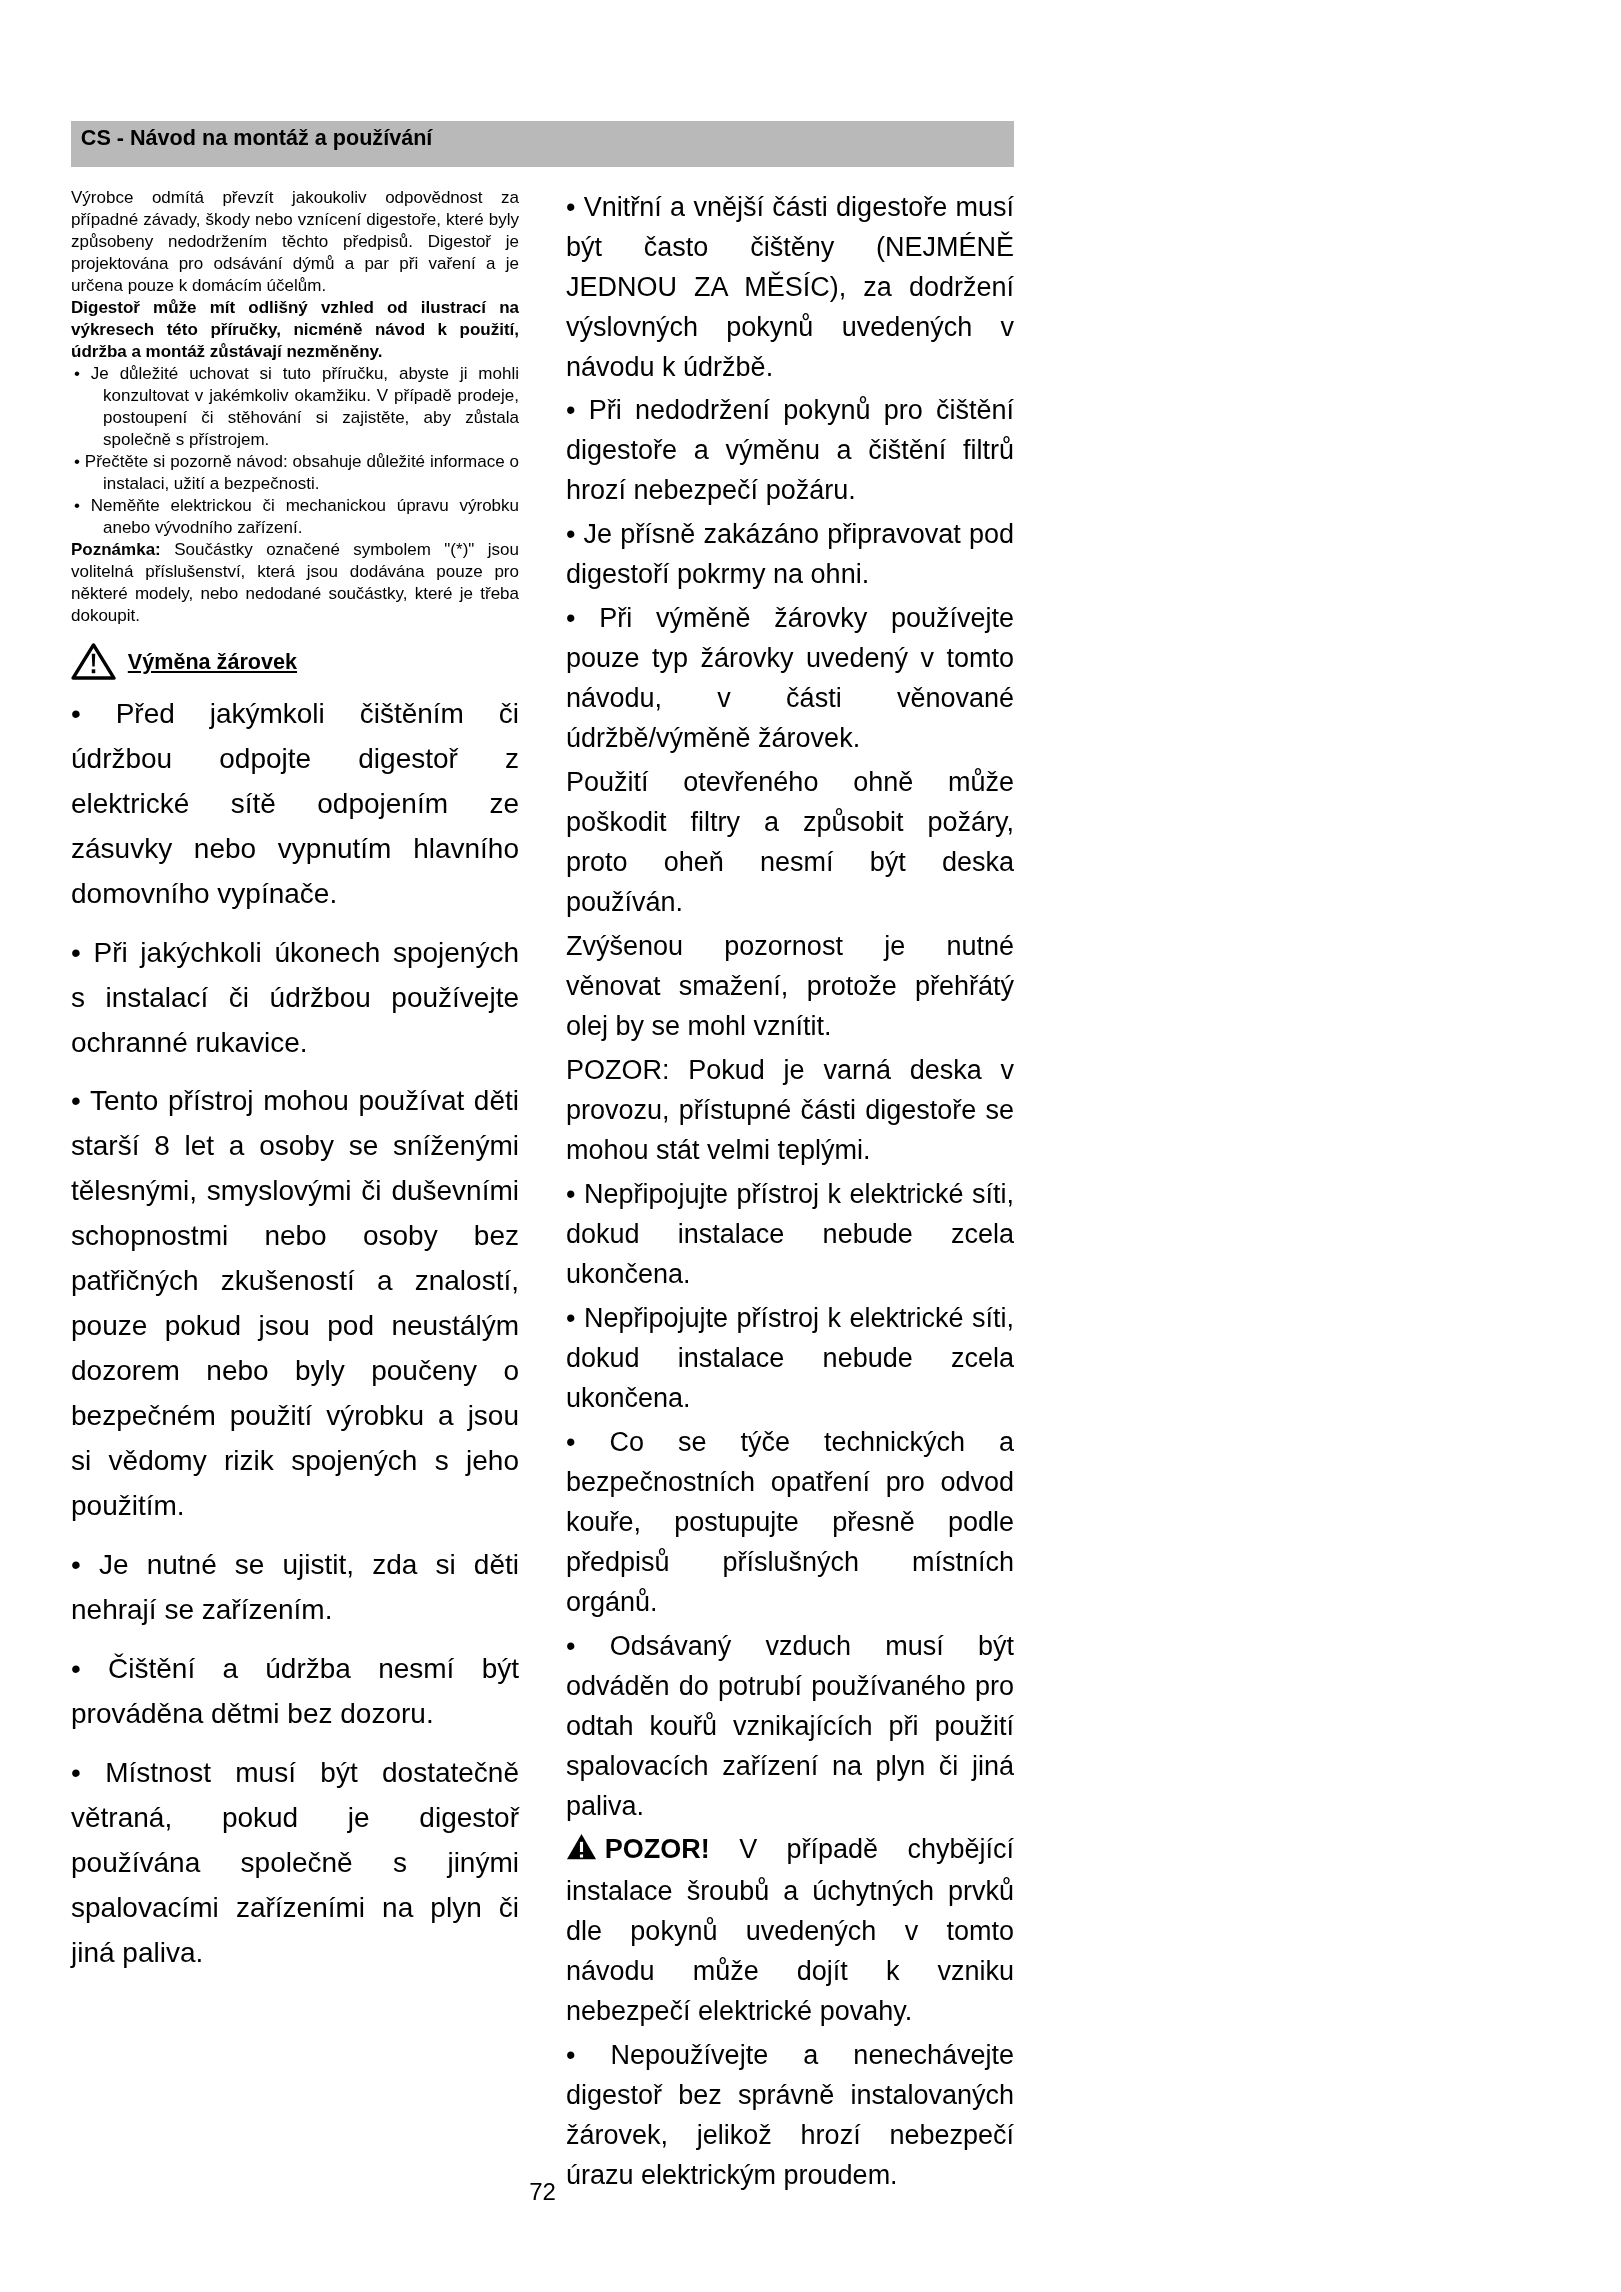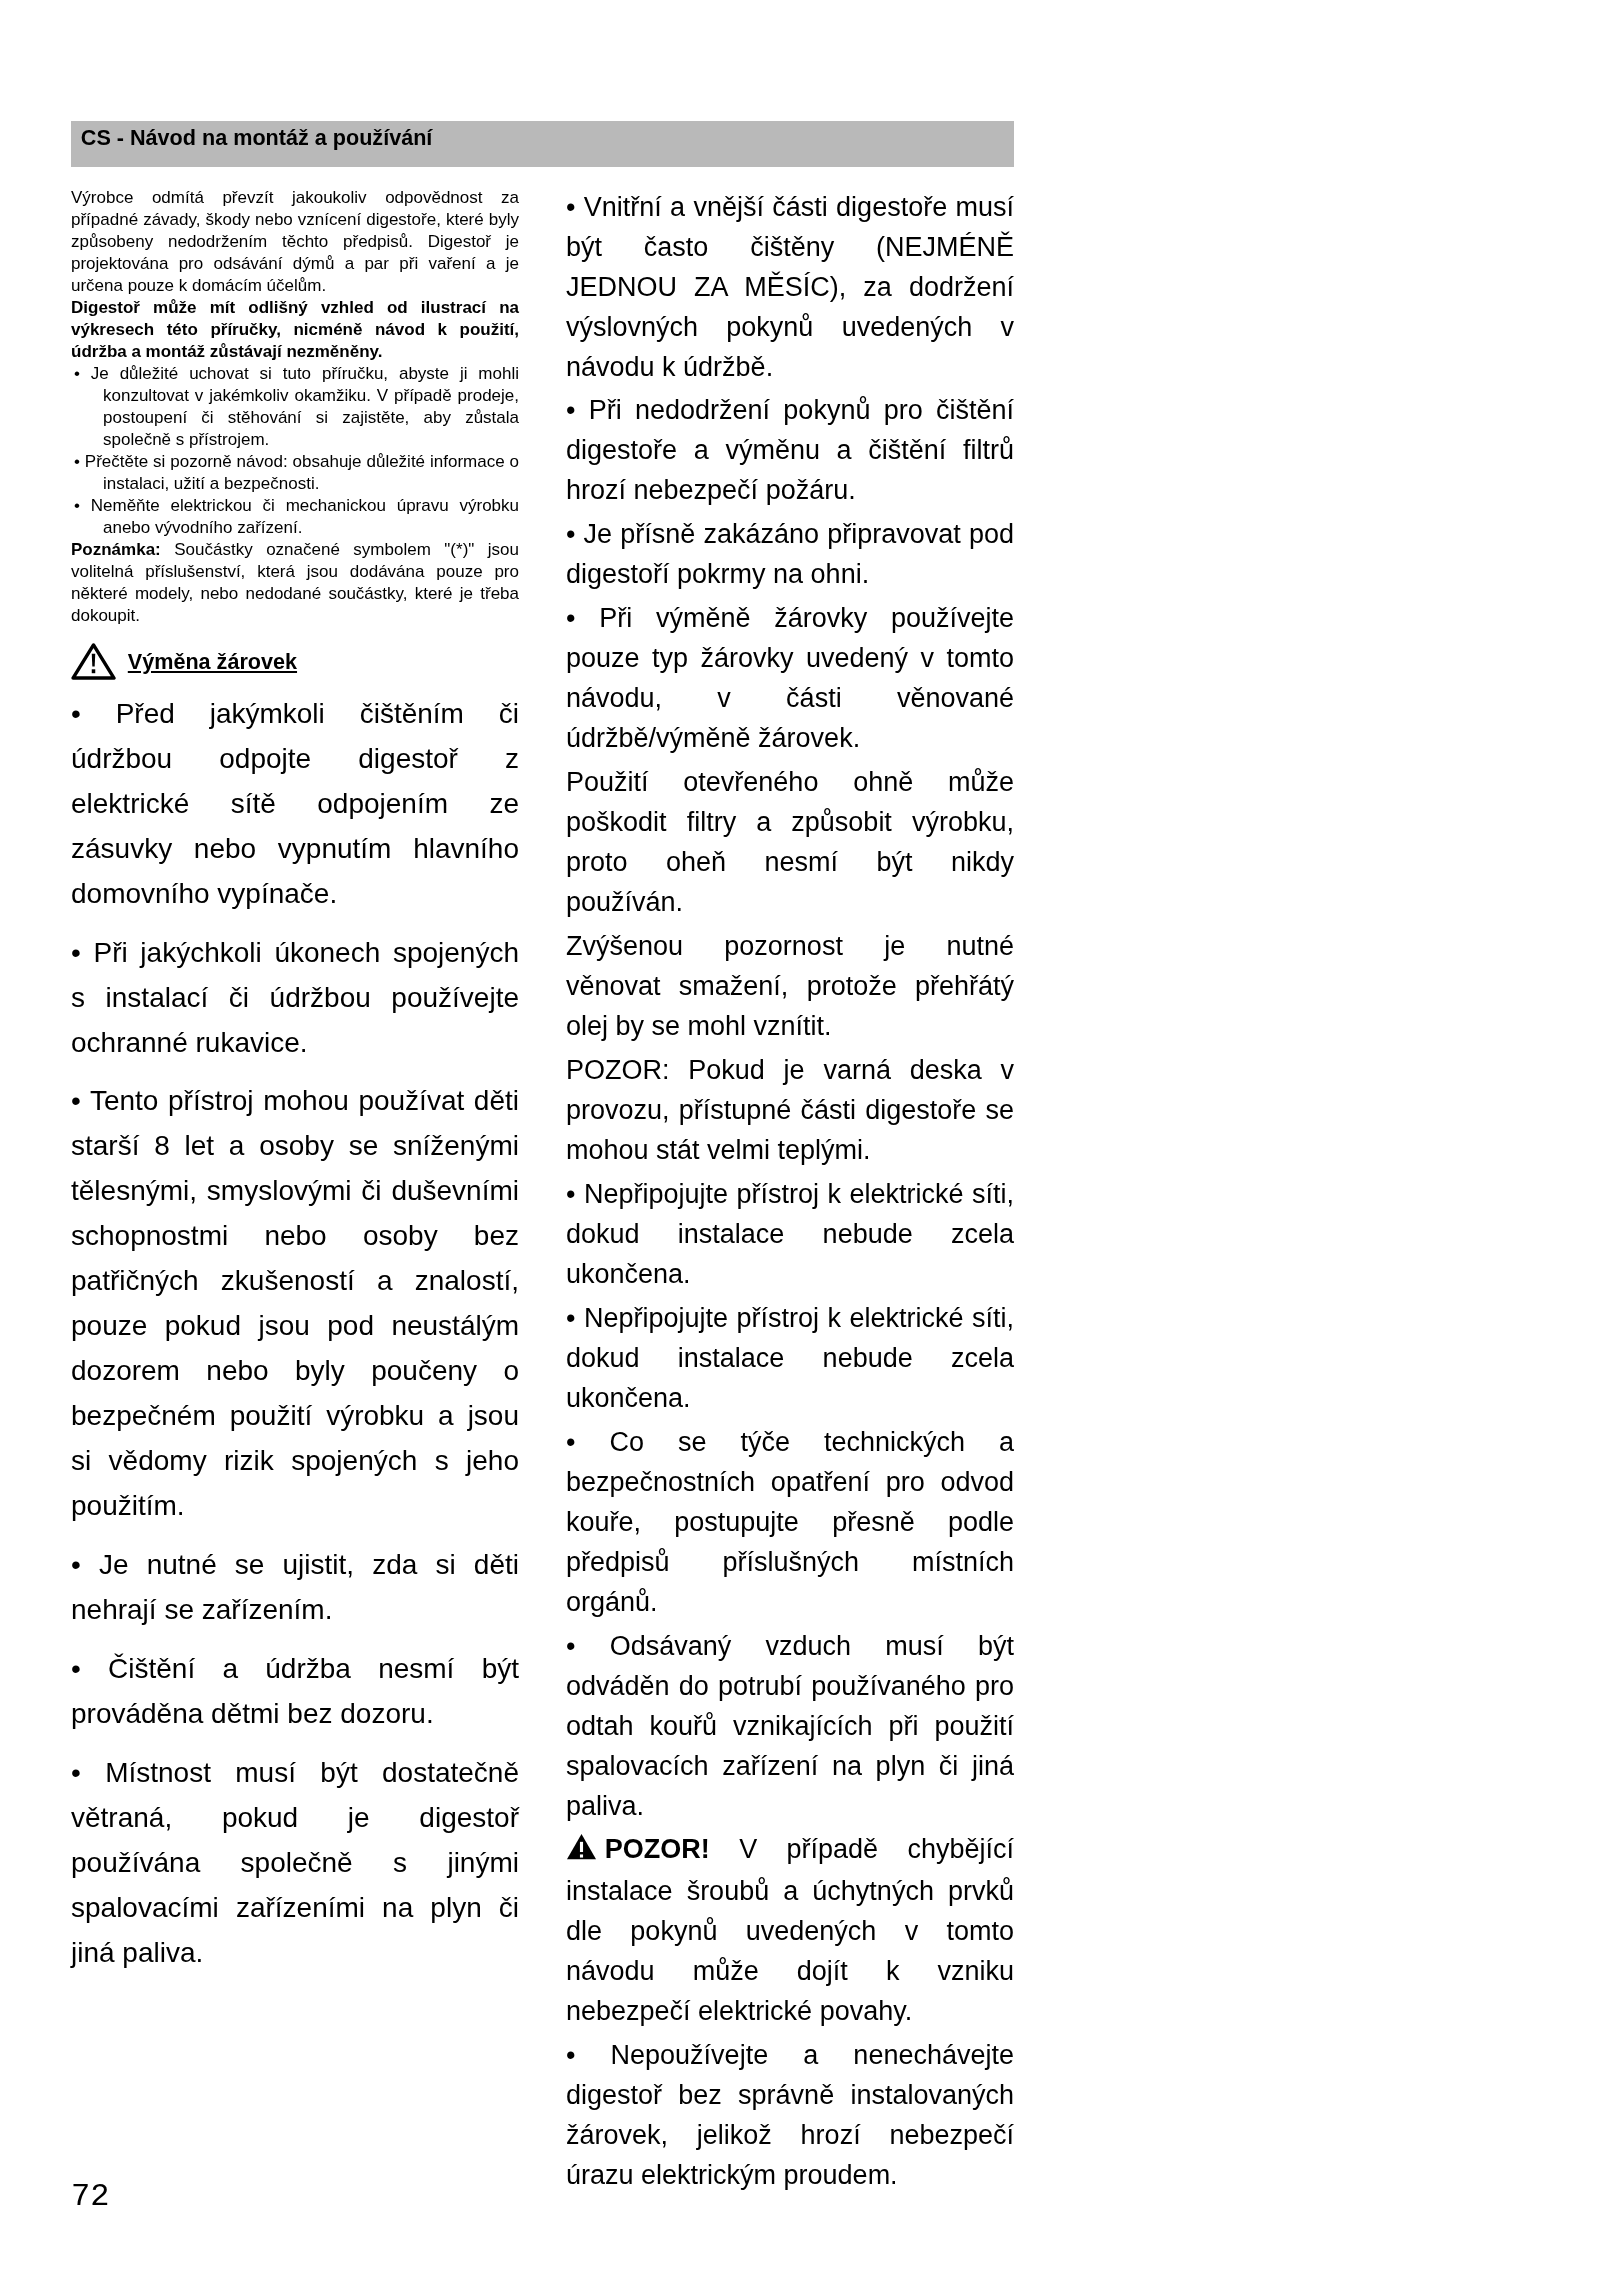--- a/index.html
+++ b/index.html
@@ -48,23 +48,22 @@
   .lamp-heading-text { font-size: 21.6px; font-weight: bold; }
   .bigL { font-size: 28px; line-height: 45px; margin-bottom: 13.7px; }
   .bigR { font-size: 27px; line-height: 40px; margin-bottom: 3.9px; }
   .warn-outline { display: inline-flex; }
   .warn-solid { display: inline-block; vertical-align: -2px; margin-right: 7.8px; }
   .page-number {
     position: absolute;
     top: 2178px;
     left: 71px;
     width: 943px;
-    text-align: left;
-    font-size: 32px;
-    font-family: Liberation Mono, monospace;
+    text-align: center;
+    font-size: 24px;
   }
 </style>
 </head>
 <body>
 
 <div class="page">
   <div class="content">
 
     <div class="header-bar">
       <span>CS - Návod na montáž a používání</span>
@@ -97,21 +96,21 @@
         <p class="bigL just">• Je nutné se ujistit, zda si děti nehrají se zařízením.</p>
         <p class="bigL just">• Čištění a údržba nesmí být prováděna dětmi bez dozoru.</p>
         <p class="bigL just">• Místnost musí být dostatečně větraná, pokud je digestoř používána společně s jinými spalovacími zařízeními na plyn či jiná paliva.</p>
       </div>
 
       <div class="col">
         <p class="bigR just">• Vnitřní a vnější části digestoře musí být často čištěny (NEJMÉNĚ JEDNOU ZA MĚSÍC), za dodržení výslovných pokynů uvedených v návodu k údržbě.</p>
         <p class="bigR just">• Při nedodržení pokynů pro čištění digestoře a výměnu a čištění filtrů hrozí nebezpečí požáru.</p>
         <p class="bigR just">• Je přísně zakázáno připravovat pod digestoří pokrmy na ohni.</p>
         <p class="bigR just">• Při výměně žárovky používejte pouze typ žárovky uvedený v tomto návodu, v části věnované údržbě/výměně žárovek.</p>
-        <p class="bigR just">Použití otevřeného ohně může poškodit filtry a způsobit výrobku, proto oheň nesmí být nikdy používán.</p>
+        <p class="bigR just">Použití otevřeného ohně může poškodit filtry a způsobit požáry, proto oheň nesmí být deska používán.</p>
         <p class="bigR just">Zvýšenou pozornost je nutné věnovat smažení, protože přehřátý olej by se mohl vznítit.</p>
         <p class="bigR just">POZOR: Pokud je varná deska v provozu, přístupné části digestoře se mohou stát velmi teplými.</p>
         <p class="bigR just">• Nepřipojujte přístroj k elektrické síti, dokud instalace nebude zcela ukončena.</p>
         <p class="bigR just">• Nepřipojujte přístroj k elektrické síti, dokud instalace nebude zcela ukončena.</p>
         <p class="bigR just">• Co se týče technických a bezpečnostních opatření pro odvod kouře, postupujte přesně podle předpisů příslušných místních orgánů.</p>
         <p class="bigR just">• Odsávaný vzduch musí být odváděn do potrubí používaného pro odtah kouřů vznikajících při použití spalovacích zařízení na plyn či jiná paliva.</p>
 
         <p class="bigR just"><span class="warn-solid"><svg width="31" height="27.4" viewBox="0 0 32 28" aria-hidden="true">
                 <path d="M16 1 L31 27 L1 27 Z" fill="#000000"></path>
                 <rect x="14.4" y="9" width="3.2" height="10.5" fill="#ffffff"></rect>

